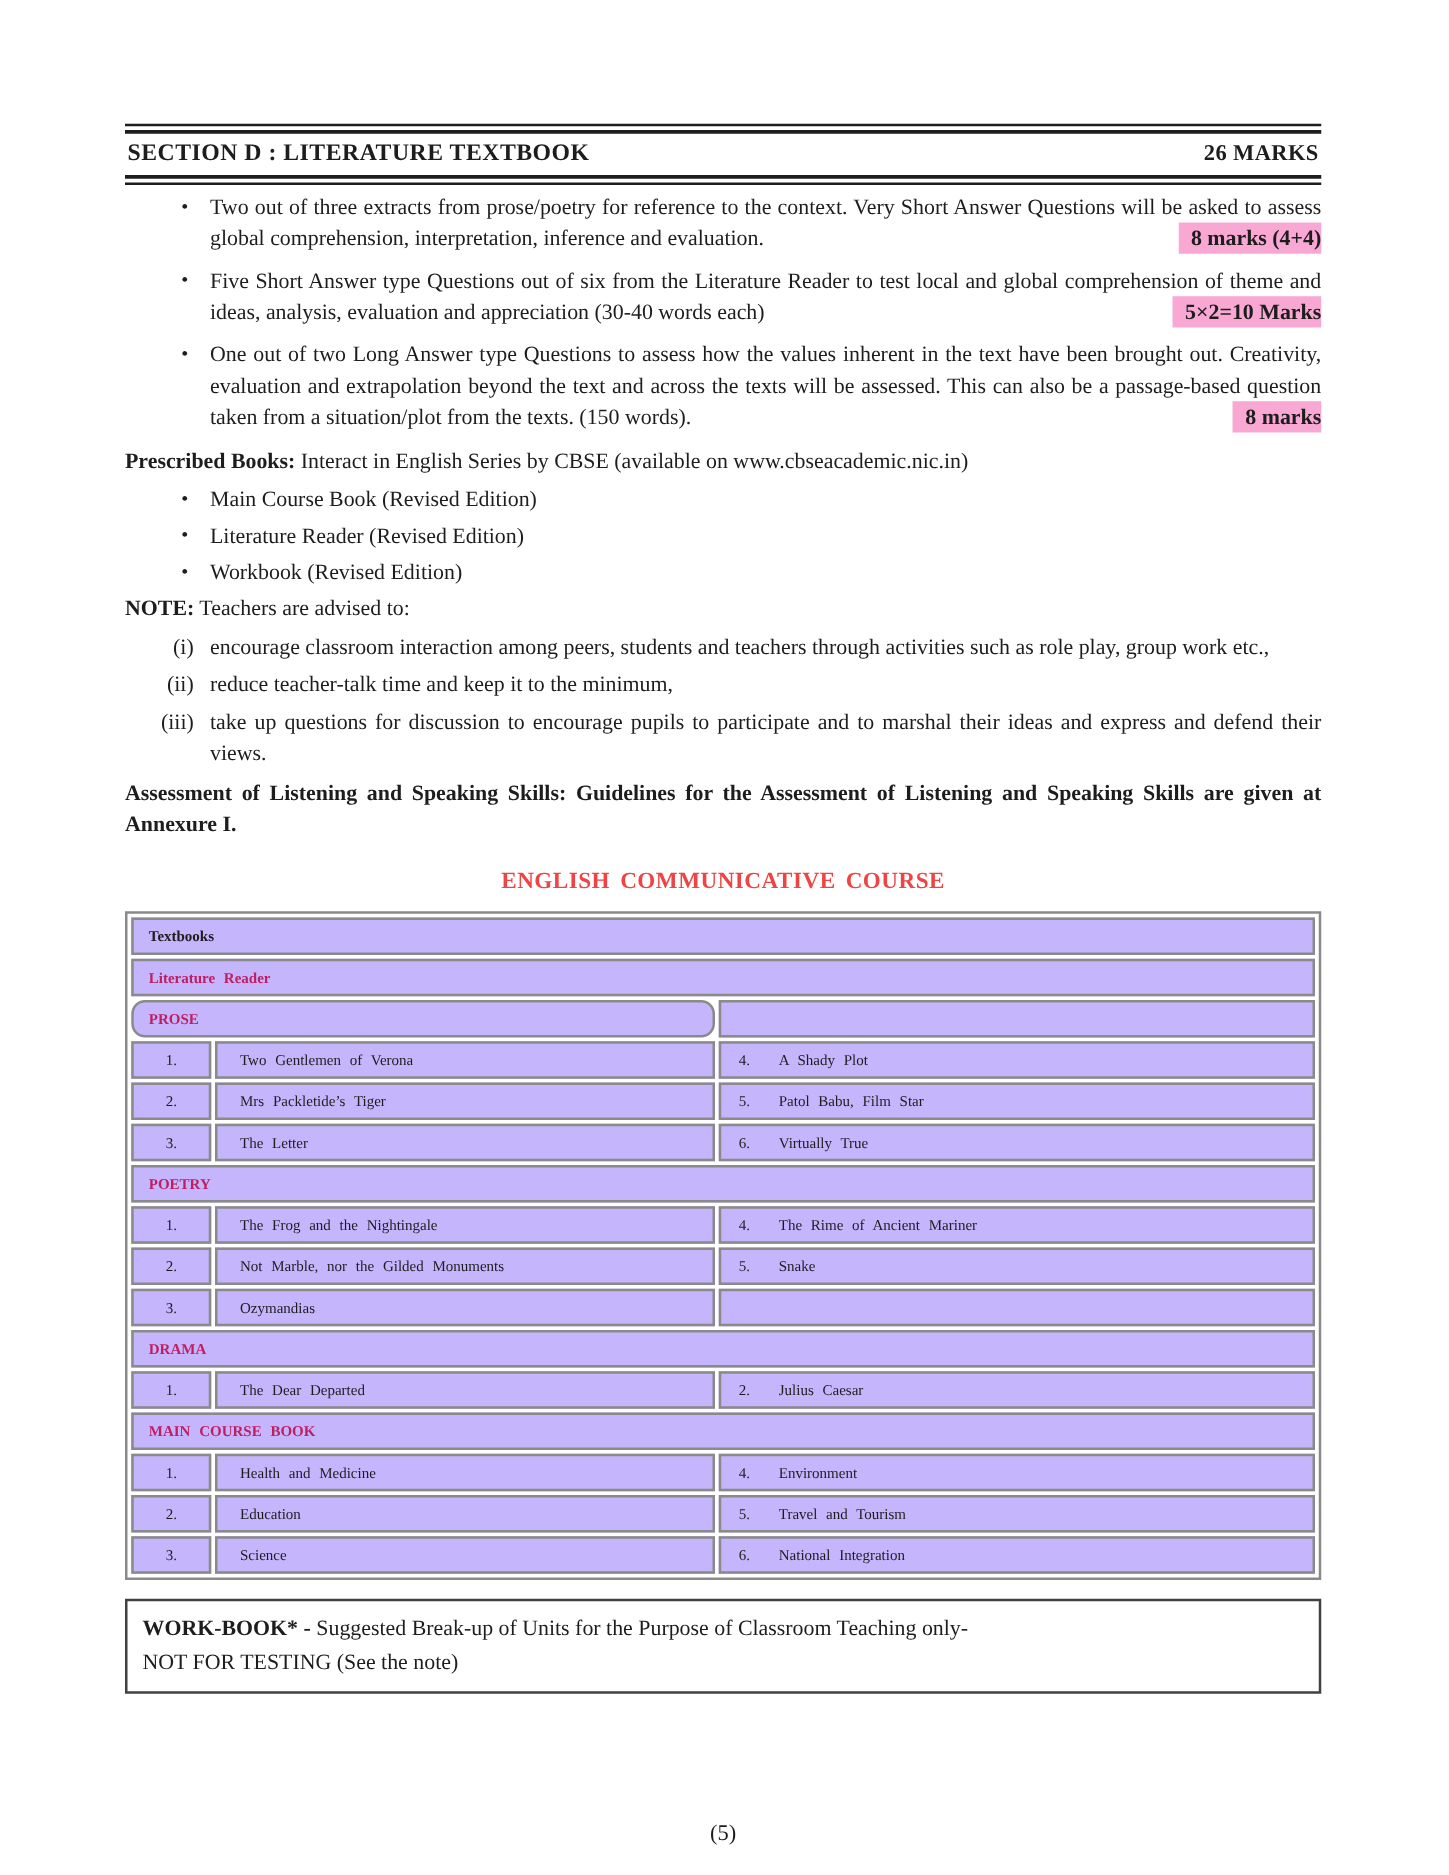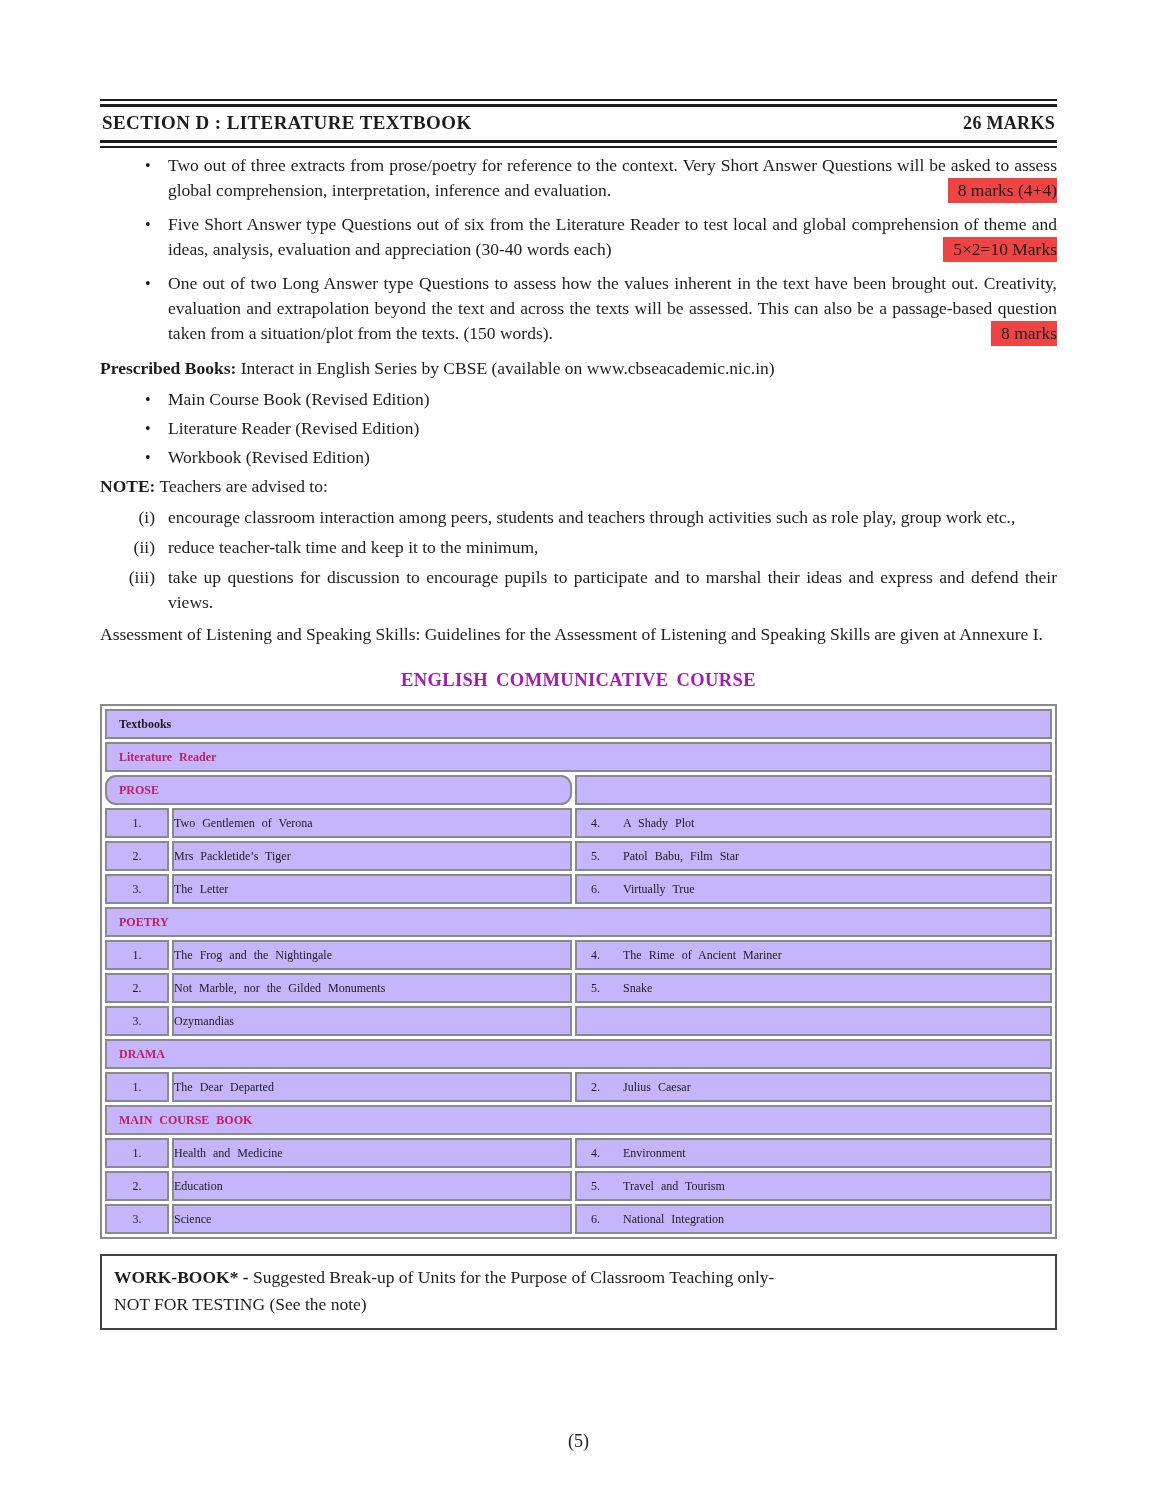--- a/index.html
+++ b/index.html
@@ -23,56 +23,56 @@
   .sec-title { font-weight: bold; font-size: 19px; letter-spacing: 0.4px; }
   .sec-marks { font-weight: bold; font-size: 18px; letter-spacing: 0.3px; }
 
   
   .para { font-size: 17.5px; line-height: 25px; text-align: justify; }
   .b { font-weight: bold; text-align: right; }
   .bullets { margin-top: 5px; }
   .bullet { display: flex; margin-bottom: 9px; }
   .bullet .dot { width: 23px; margin-left: 45px; flex: 0 0 23px; font-size: 16px; line-height: 25px; }
   .bullet-body { position: relative; flex: 1; font-size: 17.5px; line-height: 25px; text-align: justify; }
-  .marks { position: absolute; right: 0; bottom: 0; font-weight: normal; background: #ef4444; padding-left: 10px; }
+  .marks { position: absolute; right: 0; bottom: 0; font-weight: bold; background: #f9a8d4; padding-left: 10px; }
 
   .sub-bullets { margin-top: 6px; }
   .sub-bullet { display: flex; margin-bottom: 4px; }
   .sub-bullet .dot { width: 23px; margin-left: 45px; flex: 0 0 23px; font-size: 16px; line-height: 25px; }
   .sub-bullet-body { font-size: 17.5px; line-height: 25px; }
 
   .nlist { margin-top: 6px; }
   .nlist-item { display: flex; margin-bottom: 5px; }
   .nnum { width: 55px; flex: 0 0 55px; text-align: right; font-size: 17.5px; line-height: 25px; }
   .ntext { margin-left: 13px; flex: 1; font-size: 17.5px; line-height: 25px; text-align: justify; }
 
   .prescribed { margin-top: 10px; }
   .note-para { margin-top: 2px; }
-  .assessment { margin-top: 7px; font-weight: normal; }
+  .assessment { margin-top: 7px; font-weight: bold; }
 
   
   .course-title {
     margin-top: 23px; margin-bottom: 13px;
     text-align: center; font-weight: bold; font-size: 18.5px;
     letter-spacing: 0.4px; word-spacing: 3px;
   }
 
   
   .ctable { border: 2px solid #8a8a8a; padding: 3px; }
   .trow { display: flex; gap: 3px; margin-bottom: 3px; }
   .trow:last-child { margin-bottom: 0; }
   .cell {
     border: 2px solid #8a8a8a; height: 30px;
     display: flex; align-items: center;
     font-size: 12px; word-spacing: 4px; background: #c4b5fd;
   }
   .cell-full { flex: 1; padding-left: 12px; }
   .cell-head { width: 467px; flex: 0 0 467px; padding-left: 12px; }
   .cell-num { width: 64px; flex: 0 0 64px; justify-content: center; }
-  .cell-title { width: 400px; flex: 0 0 400px; }
+  .cell-title { width: 400px; flex: 0 0 400px; padding-left: 18px; }
   .cell-right { flex: 1; padding-left: 14px; }
   .rnum { display: inline-block; width: 32px; flex: 0 0 32px; }
   .bold-black { font-weight: bold; }
   .magenta { font-weight: bold; }
 
   
   .workbook {
     margin-top: 15px; border: 2px solid #414141;
     padding: 8px 12px 10px 12px; font-size: 17.5px; line-height: 27px;
   }
@@ -154,21 +154,21 @@
     <div class="nlist-item">
       <span class="nnum">(iii)</span>
       <span class="ntext">take up questions for discussion to encourage pupils to participate and to marshal their ideas and express and defend their views.</span>
     </div>
   </div>
 
   <div class="para assessment">
     <span>Assessment of Listening and Speaking Skills:</span><span>  Guidelines for the Assessment of Listening and Speaking Skills are given at Annexure I.</span>
   </div>
 
-  <div class="course-title accent" style="color: #a21caf;">ENGLISH COMMUNICATIVE COURSE</div>
+  <div class="course-title accent" style="color: #ef4444;">ENGLISH COMMUNICATIVE COURSE</div>
 
   <div class="ctable">
     <div class="trow">
       <div class="cell cell-full bold-black">Textbooks</div>
     </div>
     <div class="trow">
       <div class="cell cell-full magenta accent" style="color: rgb(190, 30, 98);">Literature Reader</div>
     </div>
 
     <div class="trow">

